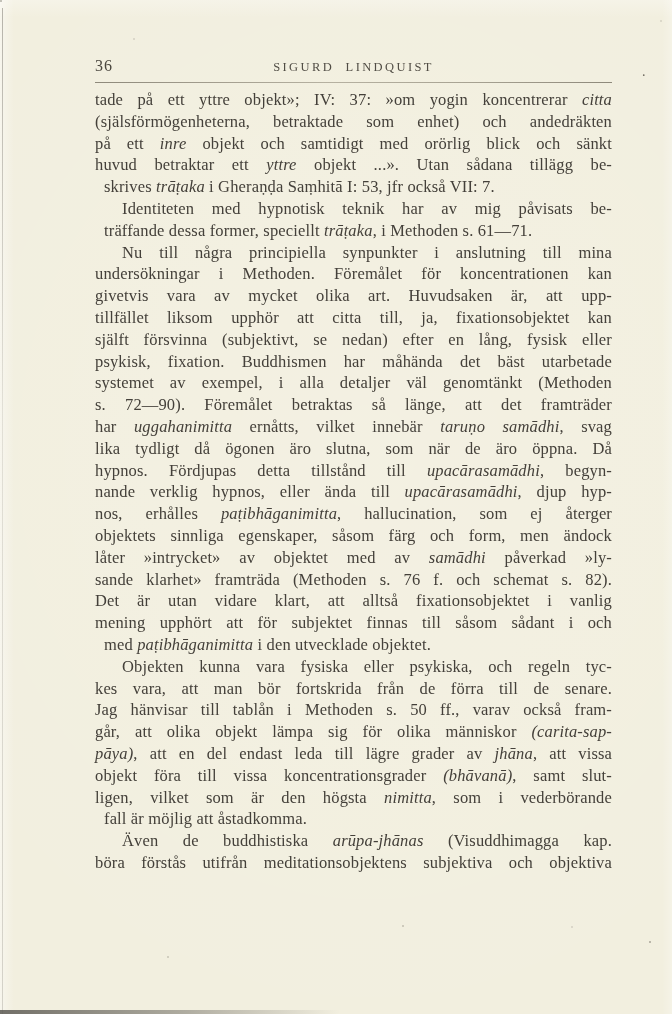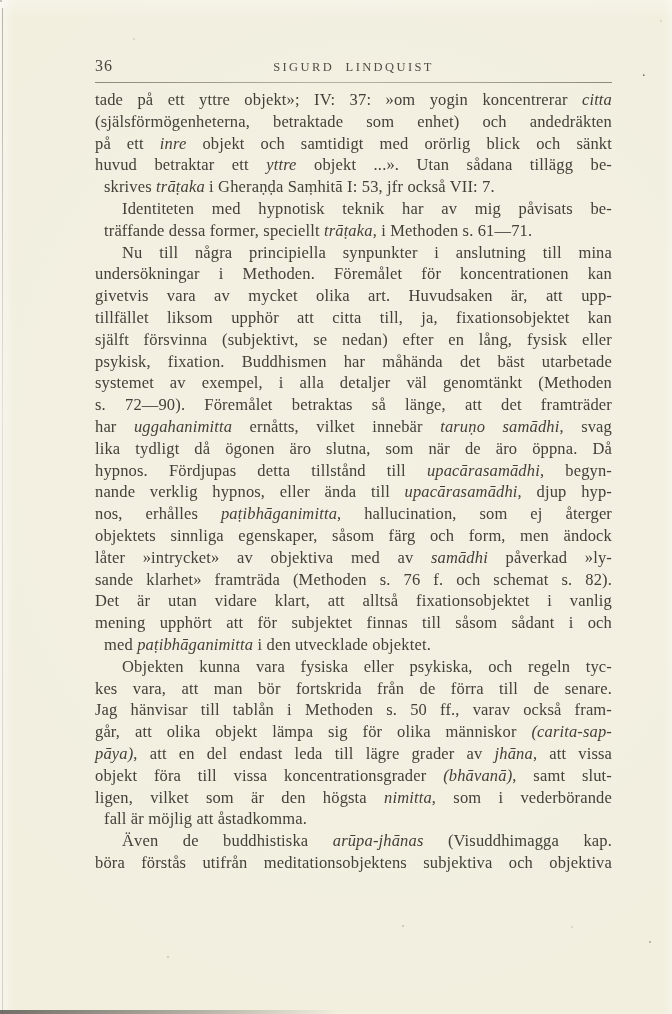--- a/index.html
+++ b/index.html
@@ -107,21 +107,21 @@
       <div class="line"><span>själft försvinna (subjektivt, se nedan) efter en lång, fysisk eller</span></div>
       <div class="line"><span>psykisk, fixation. Buddhismen har måhända det bäst utarbetade</span></div>
       <div class="line"><span>systemet av exempel, i alla detaljer väl genomtänkt (Methoden</span></div>
       <div class="line"><span>s. 72—90). Föremålet betraktas så länge, att det framträder</span></div>
       <div class="line"><span>har </span><span class="it">uggahanimitta</span><span> ernåtts, vilket innebär </span><span class="it">taruṇo samādhi</span><span>, svag</span></div>
       <div class="line"><span>lika tydligt då ögonen äro slutna, som när de äro öppna. Då</span></div>
       <div class="line"><span>hypnos. Fördjupas detta tillstånd till </span><span class="it">upacārasamādhi</span><span>, begyn-</span></div>
       <div class="line"><span>nande verklig hypnos, eller ända till </span><span class="it">upacārasamādhi</span><span>, djup hyp-</span></div>
       <div class="line"><span>nos, erhålles </span><span class="it">paṭibhāganimitta</span><span>, hallucination, som ej återger</span></div>
       <div class="line"><span>objektets sinnliga egenskaper, såsom färg och form, men ändock</span></div>
-      <div class="line"><span>låter »intrycket» av objektiva med av </span><span class="it">samādhi</span><span> påverkad »ly-</span></div>
+      <div class="line"><span>låter »intrycket» av objektet med av </span><span class="it">samādhi</span><span> påverkad »ly-</span></div>
       <div class="line"><span>sande klarhet» framträda (Methoden s. 76 f. och schemat s. 82).</span></div>
       <div class="line"><span>Det är utan vidare klart, att alltså fixationsobjektet i vanlig</span></div>
       <div class="line"><span>mening upphört att för subjektet finnas till såsom sådant i och</span></div>
       <div class="line par-end"><span>med </span><span class="it">paṭibhāganimitta</span><span> i den utvecklade objektet.</span></div>
       <div class="line indent"><span>Objekten kunna vara fysiska eller psykiska, och regeln tyc-</span></div>
       <div class="line"><span>kes vara, att man bör fortskrida från de förra till de senare.</span></div>
       <div class="line"><span>Jag hänvisar till tablån i Methoden s. 50 ff., varav också fram-</span></div>
       <div class="line"><span>går, att olika objekt lämpa sig för olika människor </span><span class="it">(carita-sap-</span></div>
       <div class="line"><span class="it">pāya)</span><span>, att en del endast leda till lägre grader av </span><span class="it">jhāna</span><span>, att vissa</span></div>
       <div class="line"><span>objekt föra till vissa koncentrationsgrader </span><span class="it">(bhāvanā)</span><span>, samt slut-</span></div>

